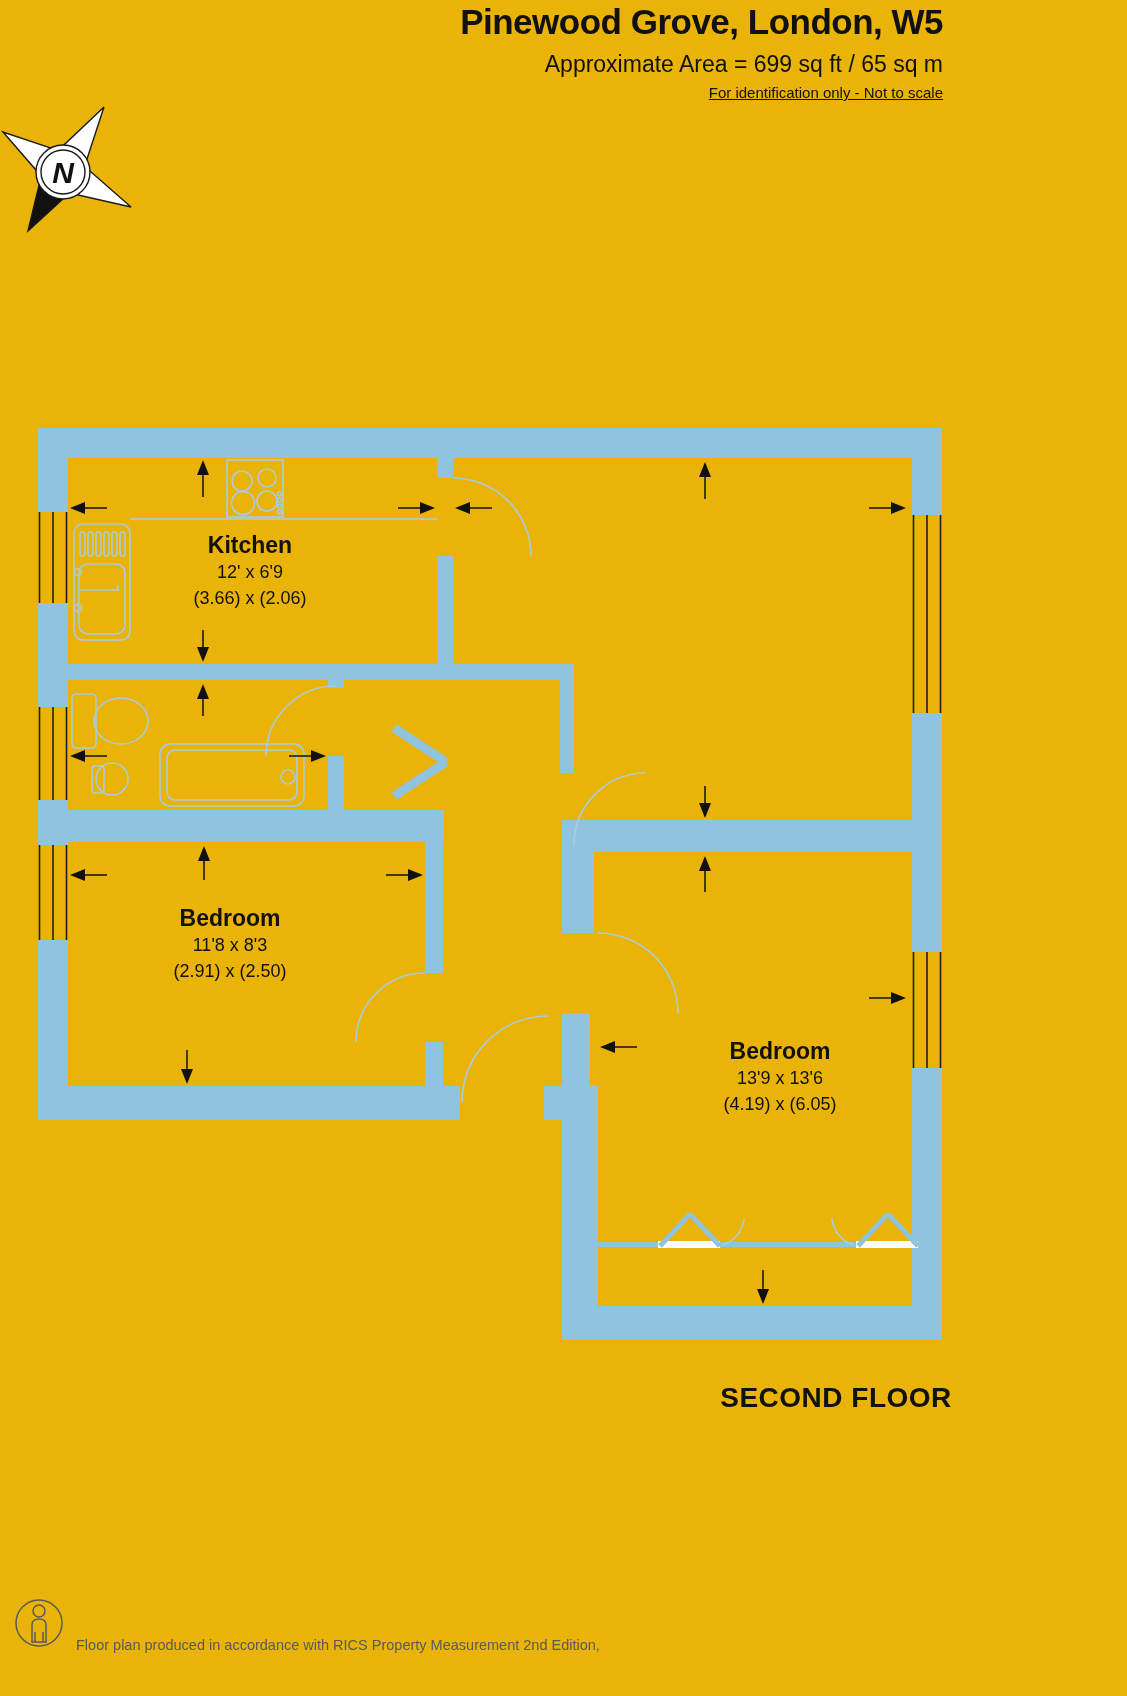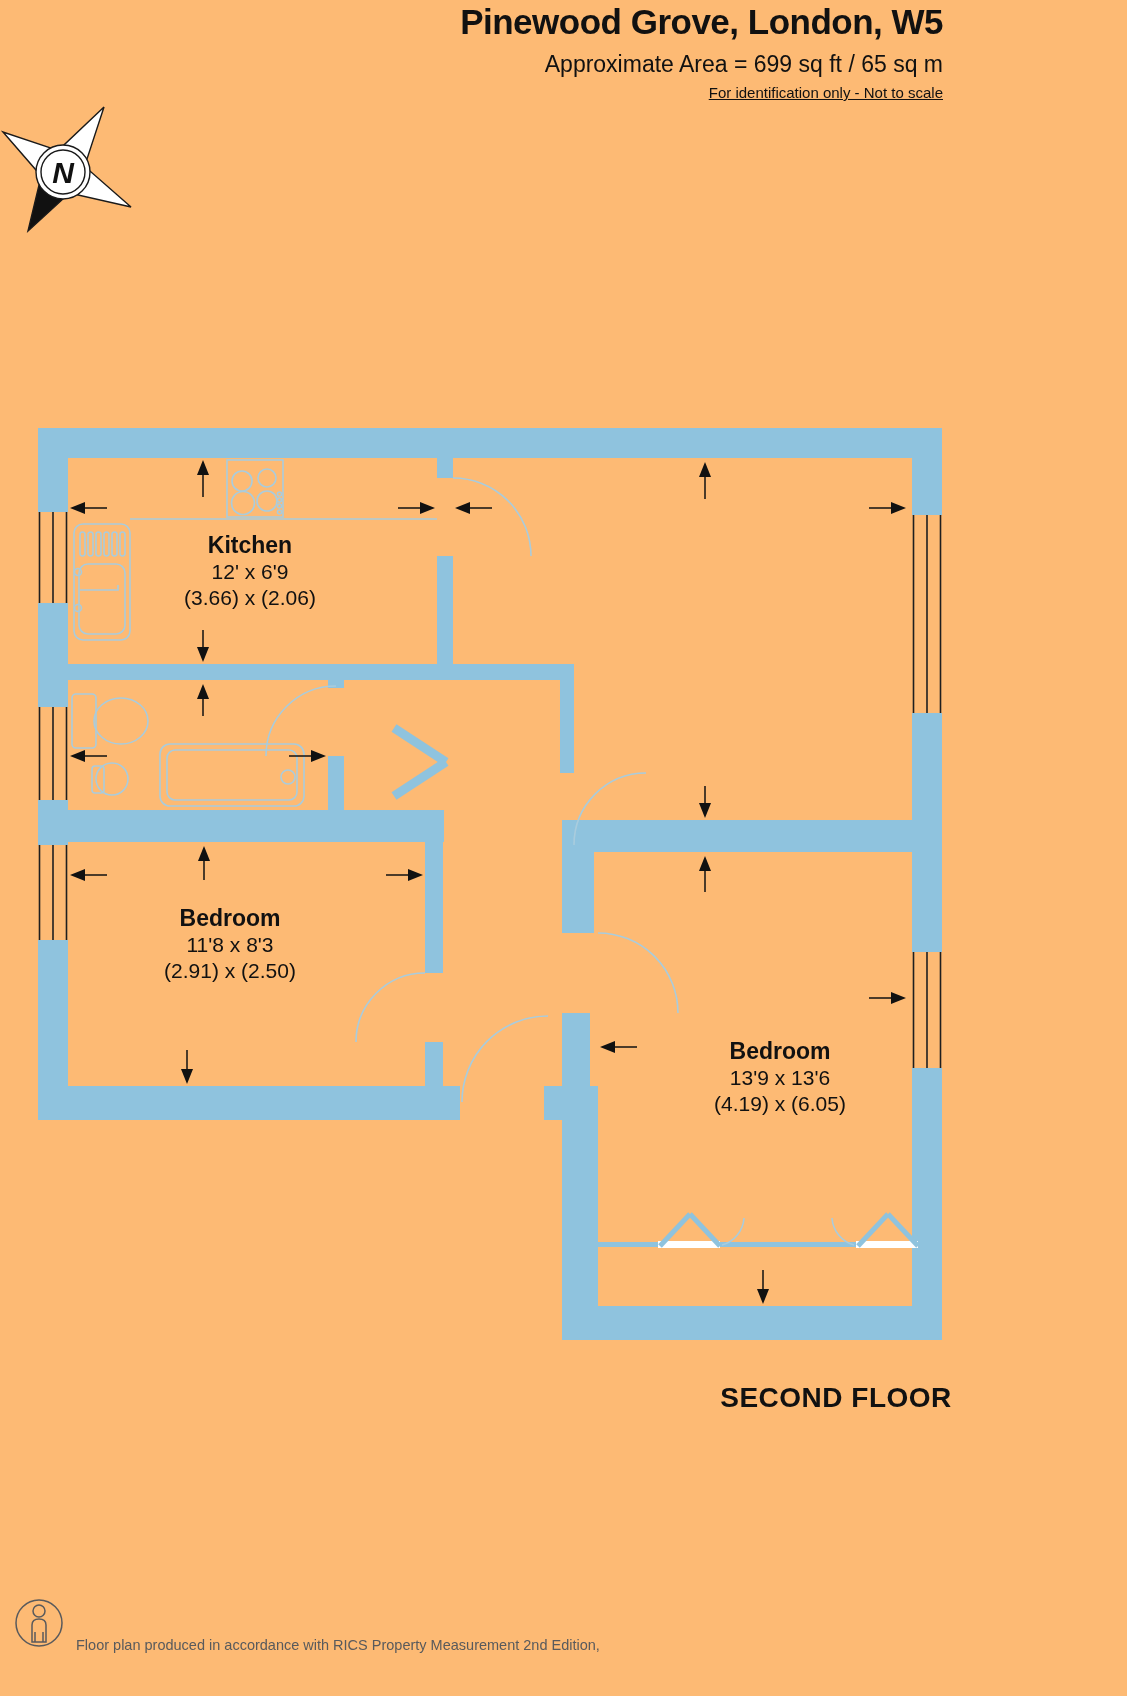--- a/index.html
+++ b/index.html
@@ -1,38 +1,38 @@
 <!DOCTYPE html>
 <html style="--wall: #8FC3DE; --fixture: #A9CCDD; --window_line: #1f1f1f; --arrow: #111111; --text: #111111; --footer_text: #595a5c;"><head>
 <meta charset="utf-8">
 <style>
   :root{
     --wall:#8FC3DE; --fixture:#A9CCDD; --window_line:#1f1f1f;
     --arrow:#111111; --text:#111111; --footer_text:#595a5c;
   }
   html,body{margin:0;padding:0;background:#fff;}
-  #page{position:relative;width:1127px;height:1696px;background:#fdba74;overflow:hidden;
+  #page{position:relative;width:1127px;height:1696px;background:#eab308;overflow:hidden;
         font-family:"Liberation Sans","DejaVu Sans",sans-serif;color:var(--text);}
   #plan-svg{position:absolute;left:0;top:0;}
   .wall{fill:var(--wall);stroke:none;}
   .fx{stroke:var(--fixture);stroke-width:1.6;fill:none;}
   .winline{stroke:var(--window_line);stroke-width:1.6;}
   .arrowline{stroke:var(--arrow);stroke-width:1.5;}
   .arrowhead{fill:var(--arrow);stroke:none;}
   .compass-line{stroke:#1a1a1a;stroke-width:1.4;fill:#fff;}
   .compass-filled{stroke:#1a1a1a;stroke-width:1.4;fill:#111;}
 
   .header{position:absolute;top:2px;right:184px;text-align:right;}
   .header .title{font-size:35px;font-weight:bold;line-height:40px;letter-spacing:-0.5px;}
   .header .area{font-size:23px;line-height:26px;margin-top:9px;text-align:right;}
   .header .note{font-size:15px;line-height:17px;margin-top:7px;text-decoration:underline;}
 
   .room-label{position:absolute;transform:translateX(-50%);text-align:center;white-space:nowrap;}
   .room-name{font-weight:bold;font-size:23px;line-height:27px;text-align:center;}
-  .room-dim{font-size:21px;line-height:26px;}
+  .room-dim{font-size:18px;line-height:26px;}
 
   .floor-label{position:absolute;transform:translateX(-50%);font-weight:bold;
                font-size:28px;letter-spacing:0.5px;white-space:nowrap;}
 
   .footer{position:absolute;left:14px;top:1594px;display:flex;align-items:flex-start;
           gap:12px;color:var(--footer_text);}
   .footer-text{font-size:14.5px;line-height:20.5px;white-space:pre-wrap;}
 </style>
 </head>
 <body>

